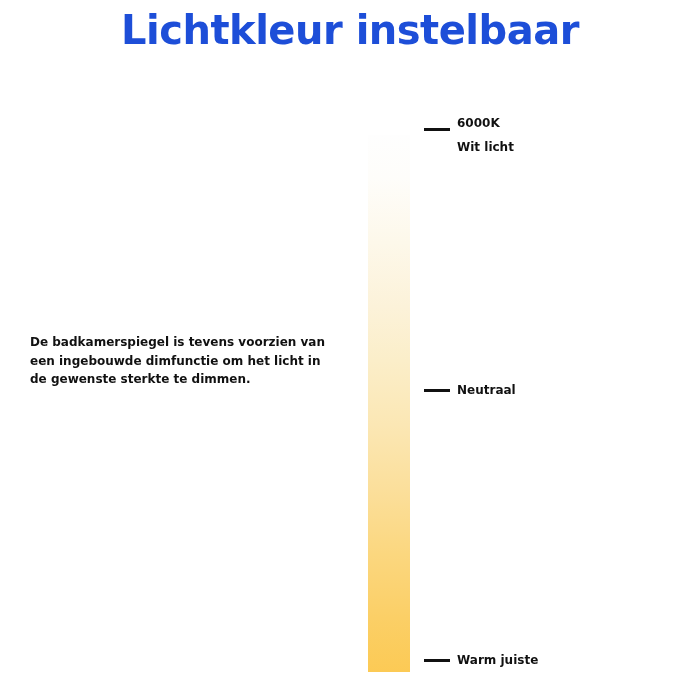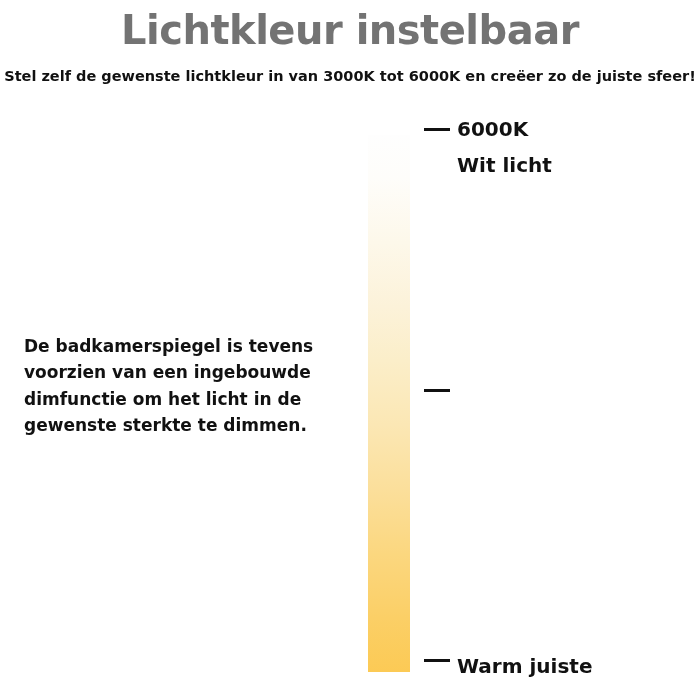--- a/index.html
+++ b/index.html
@@ -21,39 +21,39 @@
   }
   .title {
     position: absolute;
     top: 8px;
     left: 0;
     width: 700px;
     text-align: center;
     font-size: 40px;
     font-weight: 700;
     letter-spacing: -0.5px;
-    color: #737373;
+    color: #1d4ed8;
     line-height: 1.1;
   }
   .subtitle {
     position: absolute;
     top: 68px;
     left: 0;
     width: 700px;
     text-align: center;
     font-size: 14.5px;
     font-weight: 700;
     color: #111111;
   }
   .body-text {
     position: absolute;
-    left: 24px;
+    left: 30px;
     top: 333px;
     width: 300px;
-    font-size: 17px;
+    font-size: 12px;
     font-weight: 700;
     line-height: 1.55;
     color: #111111;
   }
   .gradient-bar {
     position: absolute;
     left: 368px;
     top: 135px;
     width: 42px;
     height: 537px;
@@ -75,51 +75,51 @@
     height: 3px;
     background: #111111;
   }
   .tick-6000 { left: 424px; top: 128px; }
   .tick-4000 { left: 424px; top: 389px; }
   .tick-3000 { left: 424px; top: 659px; }
 
   .label-group {
     position: absolute;
     left: 457px;
-    font-size: 20px;
+    font-size: 12px;
     font-weight: 700;
     color: #111111;
     line-height: 1.45;
   }
   .label-6000 { top: 115px; }
   .label-4000 { top: 375px; }
   .label-3000 { top: 645px; }
   .label-group .kelvin { display: block; }
   .label-group .desc { display: block; margin-top: 7px; }
 </style>
 </head>
 <body>
 
 <div class="page">
 
   <div class="title">Lichtkleur instelbaar</div>
-  <div class="subtitle">Stel zelf de gewenste lichtkleur in van 3000K tot 6000K en creëer zo de juiste sfeer!</div>
 
   <div class="body-text">De badkamerspiegel is tevens voorzien van een ingebouwde dimfunctie om het licht in de gewenste sterkte te dimmen.</div>
 
   <div class="gradient-bar"></div>
 
   <div class="tick tick-6000"></div>
   <div class="label-group label-6000">
     <span class="kelvin">6000K</span>
     <span class="desc">Wit licht</span>
   </div>
 
   <div class="tick tick-4000"></div>
   <div class="label-group label-4000">
+    <span class="desc">Neutraal</span>
   </div>
 
   <div class="tick tick-3000"></div>
   <div class="label-group label-3000">
     <span class="desc">Warm juiste</span>
   </div>
 
 </div>
 
 </body></html>

